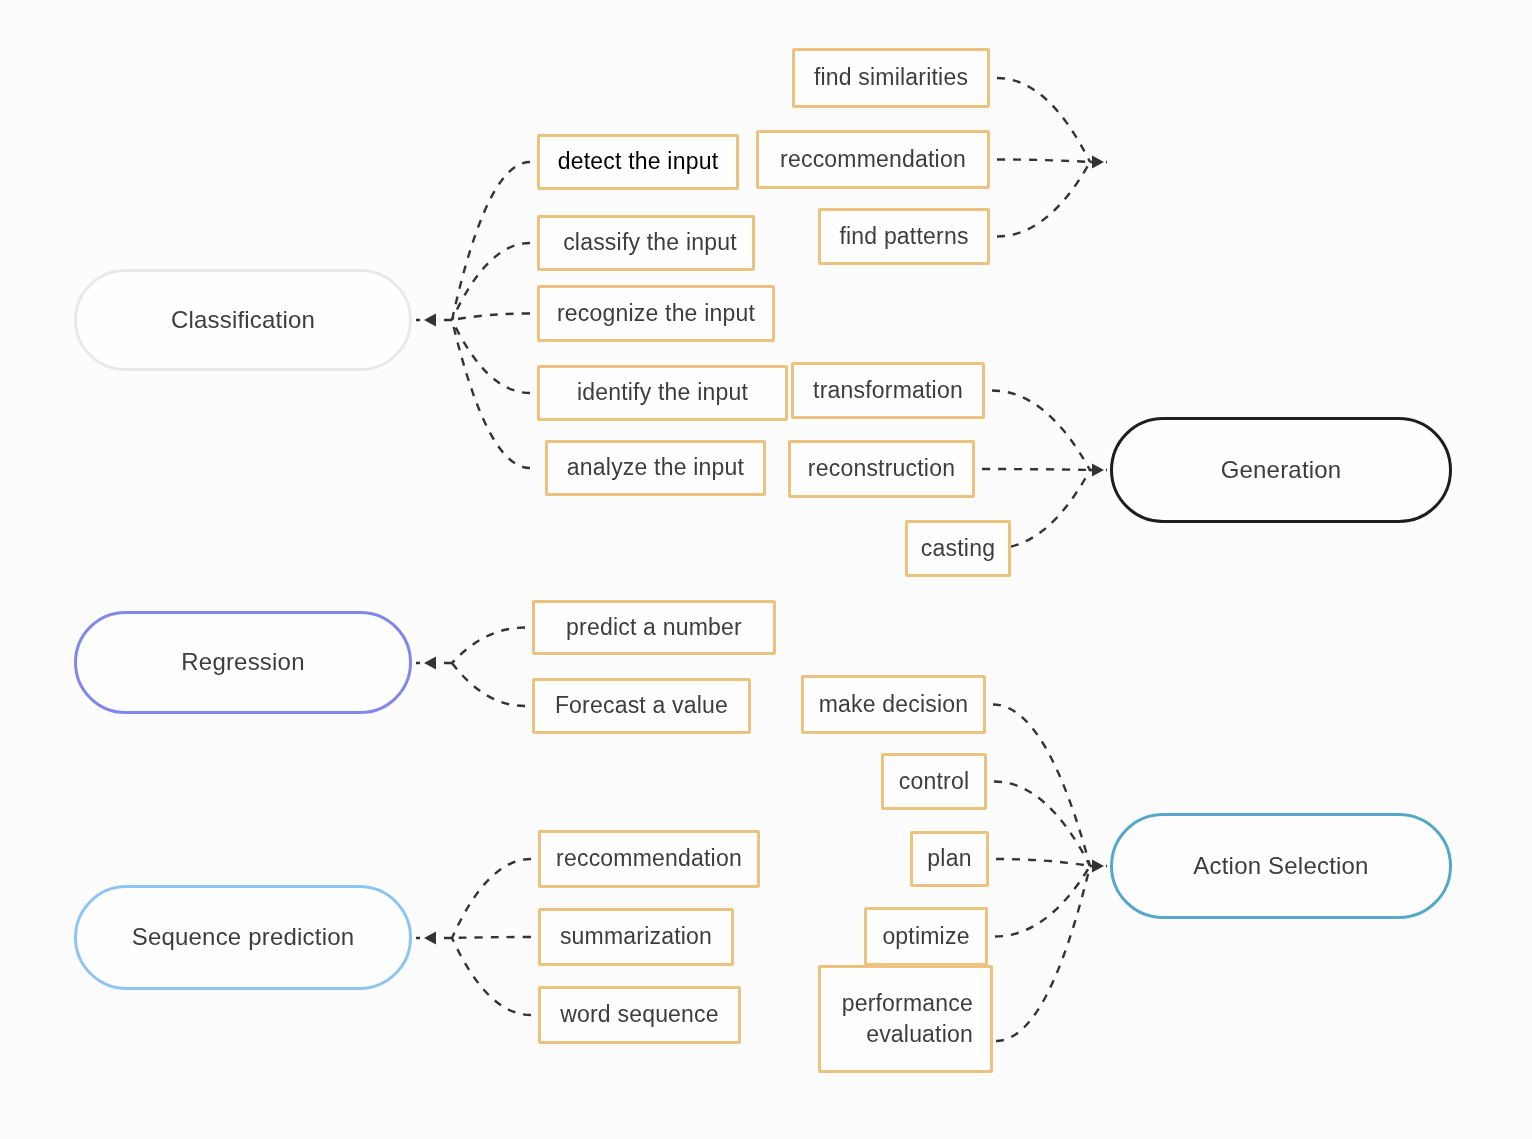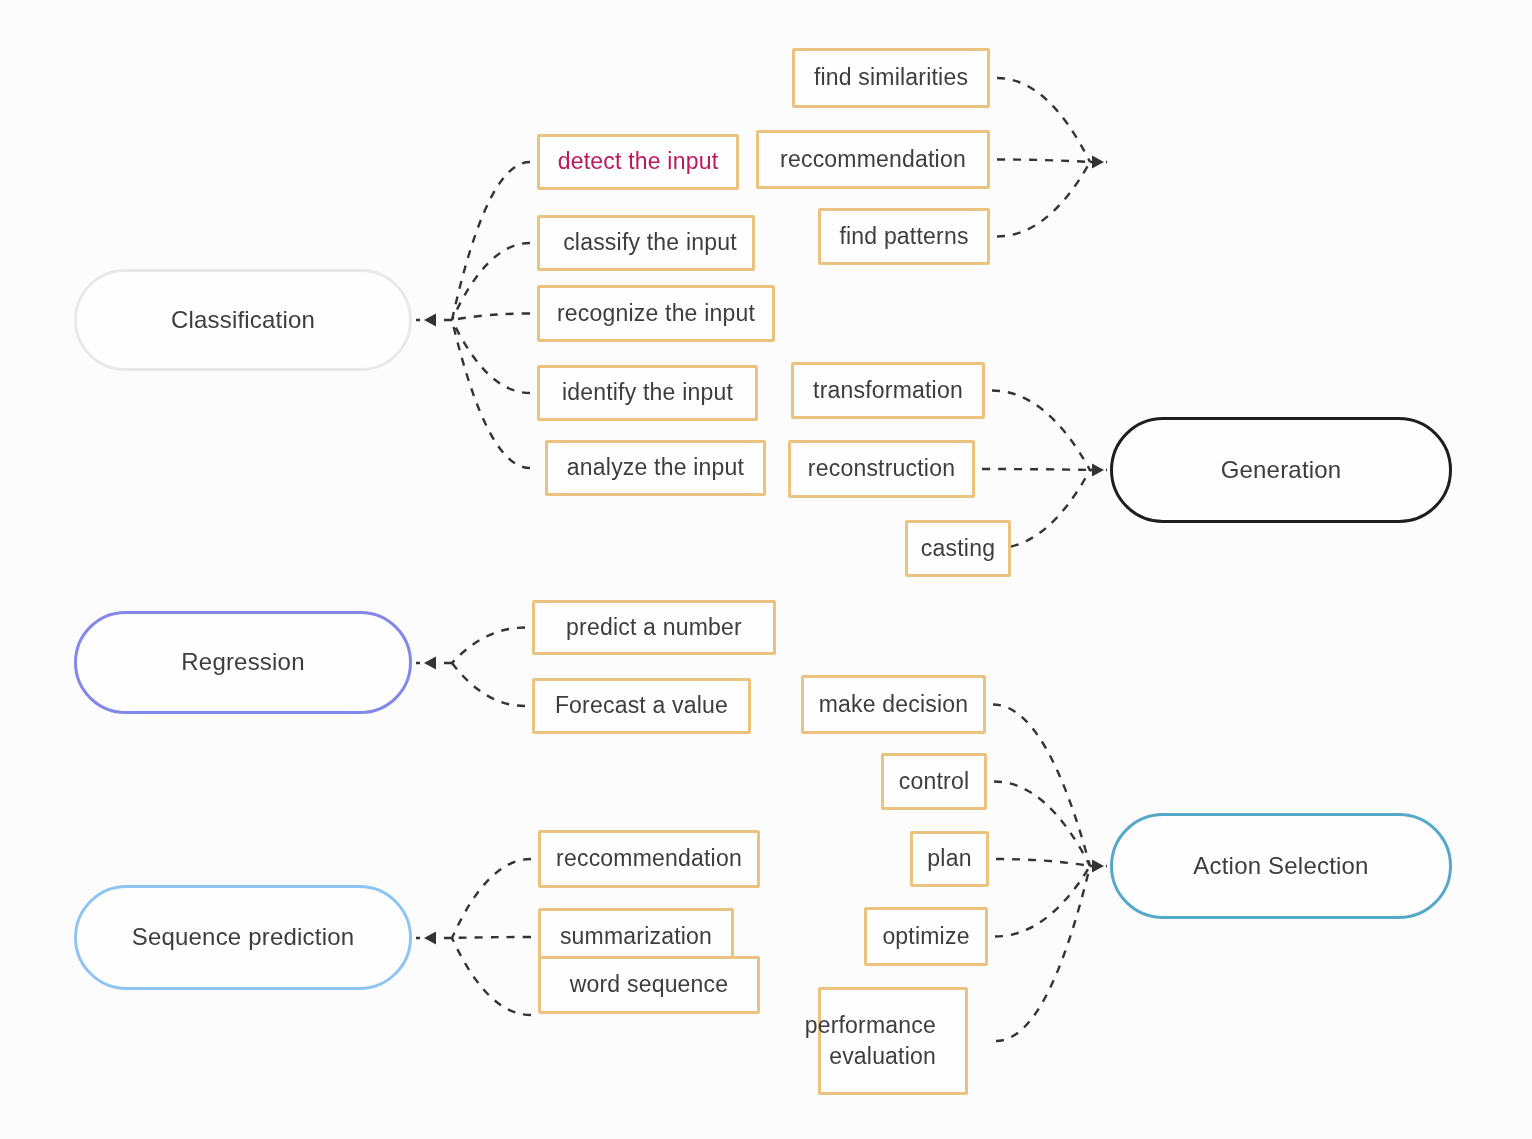--- a/index.html
+++ b/index.html
@@ -53,34 +53,34 @@
       <path d="M 995 936.5 Q 1047.25 936.5 1090 866" class="edge"></path>
       <path d="M 996 1041 Q 1047.7 1041 1090 866" class="edge"></path>
       <path d="M 1090 866 L 1107 866" class="edge"></path>
       <polygon points="1104,866 1092,859.5 1092,872.5" class="arrow"></polygon>
     </svg>
 <div class="node pill" style="left: 74px; top: 269px; width: 338px; height: 102px; border-color: rgb(233, 233, 233); background: rgb(254, 254, 254); color: rgb(61, 61, 61);">Classification</div>
     <div class="node pill" style="left: 1110px; top: 417px; width: 342px; height: 106px; border-color: rgb(30, 30, 30); background: rgb(254, 254, 254); color: rgb(61, 61, 61);">Generation</div>
     <div class="node pill" style="left: 74px; top: 611px; width: 338px; height: 103px; border-color: rgb(130, 136, 233); background: rgb(254, 254, 254); color: rgb(61, 61, 61);">Regression</div>
     <div class="node pill" style="left: 74px; top: 885px; width: 338px; height: 105px; border-color: rgb(141, 196, 242); background: rgb(254, 254, 254); color: rgb(61, 61, 61);">Sequence prediction</div>
     <div class="node pill" style="left: 1110px; top: 813px; width: 342px; height: 106px; border-color: rgb(85, 168, 200); background: rgb(254, 254, 254); color: rgb(61, 61, 61);">Action Selection</div>
-    <div class="node box" style="left: 537px; top: 134px; width: 202px; height: 56px; border-color: rgb(236, 194, 127); background: rgb(254, 254, 254); color: #be185d;">detect the input</div>
+    <div class="node box" style="left: 537px; top: 134px; width: 202px; height: 56px; border-color: rgb(236, 194, 127); background: rgb(254, 254, 254); color: #000000;">detect the input</div>
     <div class="node box" style="left: 537px; top: 215px; width: 218px; height: 56px; border-color: rgb(236, 194, 127); background: rgb(254, 254, 254); color: rgb(61, 61, 61); padding-left: 8px;">classify the input</div>
     <div class="node box" style="left: 537px; top: 285px; width: 238px; height: 57px; border-color: rgb(236, 194, 127); background: rgb(254, 254, 254); color: rgb(61, 61, 61);">recognize the input</div>
-    <div class="node box" style="left: 537px; top: 365px; width: 221px; height: 56px; border-color: rgb(236, 194, 127); background: rgb(254, 254, 254); color: rgb(61, 61, 61); text-align: center;">identify the input</div>
+    <div class="node box" style="left: 537px; top: 365px; width: 251px; height: 56px; border-color: rgb(236, 194, 127); background: rgb(254, 254, 254); color: rgb(61, 61, 61); text-align: center;">identify the input</div>
     <div class="node box" style="left: 537px; top: 440px; width: 221px; height: 56px; border-color: rgb(236, 194, 127); background: rgb(254, 254, 254); color: rgb(61, 61, 61); margin-left: 8px;">analyze the input</div>
     <div class="node box" style="left: 792px; top: 48px; width: 198px; height: 60px; border-color: rgb(236, 194, 127); background: rgb(254, 254, 254); color: rgb(61, 61, 61);">find similarities</div>
     <div class="node box" style="left: 756px; top: 130px; width: 234px; height: 59px; border-color: rgb(236, 194, 127); background: rgb(254, 254, 254); color: rgb(61, 61, 61);">reccommendation</div>
     <div class="node box" style="left: 818px; top: 208px; width: 172px; height: 57px; border-color: rgb(236, 194, 127); background: rgb(254, 254, 254); color: rgb(61, 61, 61);">find patterns</div>
     <div class="node box" style="left: 791px; top: 362px; width: 194px; height: 57px; border-color: rgb(236, 194, 127); background: rgb(254, 254, 254); color: rgb(61, 61, 61);">transformation</div>
     <div class="node box" style="left: 788px; top: 440px; width: 187px; height: 58px; border-color: rgb(236, 194, 127); background: rgb(254, 254, 254); color: rgb(61, 61, 61);">reconstruction</div>
     <div class="node box" style="left: 905px; top: 520px; width: 106px; height: 57px; border-color: rgb(236, 194, 127); background: rgb(254, 254, 254); color: rgb(61, 61, 61);">casting</div>
     <div class="node box" style="left: 532px; top: 600px; width: 244px; height: 55px; border-color: rgb(236, 194, 127); background: rgb(254, 254, 254); color: rgb(61, 61, 61);">predict a number</div>
     <div class="node box" style="left: 532px; top: 678px; width: 219px; height: 56px; border-color: rgb(236, 194, 127); background: rgb(254, 254, 254); color: rgb(61, 61, 61);">Forecast a value</div>
     <div class="node box" style="left: 801px; top: 675px; width: 185px; height: 59px; border-color: rgb(236, 194, 127); background: rgb(254, 254, 254); color: rgb(61, 61, 61);">make decision</div>
     <div class="node box" style="left: 881px; top: 753px; width: 106px; height: 57px; border-color: rgb(236, 194, 127); background: rgb(254, 254, 254); color: rgb(61, 61, 61);">control</div>
     <div class="node box" style="left: 910px; top: 831px; width: 79px; height: 56px; border-color: rgb(236, 194, 127); background: rgb(254, 254, 254); color: rgb(61, 61, 61);">plan</div>
     <div class="node box" style="left: 864px; top: 907px; width: 124px; height: 59px; border-color: rgb(236, 194, 127); background: rgb(254, 254, 254); color: rgb(61, 61, 61);">optimize</div>
-    <div class="node box" style="left: 818px; top: 987px; width: 150px; height: 108px; border-color: rgb(236, 194, 127); background: rgb(254, 254, 254); color: rgb(61, 61, 61); text-align: right; justify-content: flex-end; padding-right: 29px;">performance evaluation</div>
+    <div class="node box" style="left: 818px; top: 965px; width: 175px; height: 108px; border-color: rgb(236, 194, 127); background: rgb(254, 254, 254); color: rgb(61, 61, 61); text-align: right; justify-content: flex-end; padding-right: 17px;">performance evaluation</div>
     <div class="node box" style="left: 538px; top: 830px; width: 222px; height: 58px; border-color: rgb(236, 194, 127); background: rgb(254, 254, 254); color: rgb(61, 61, 61);">reccommendation</div>
     <div class="node box" style="left: 538px; top: 908px; width: 196px; height: 58px; border-color: rgb(236, 194, 127); background: rgb(254, 254, 254); color: rgb(61, 61, 61);">summarization</div>
-    <div class="node box" style="left: 538px; top: 956px; width: 222px; height: 58px; border-color: rgb(236, 194, 127); background: rgb(254, 254, 254); color: rgb(61, 61, 61);">word sequence</div>
+    <div class="node box" style="left: 538px; top: 986px; width: 203px; height: 58px; border-color: rgb(236, 194, 127); background: rgb(254, 254, 254); color: rgb(61, 61, 61);">word sequence</div>
   </div>
 
 </body></html>

